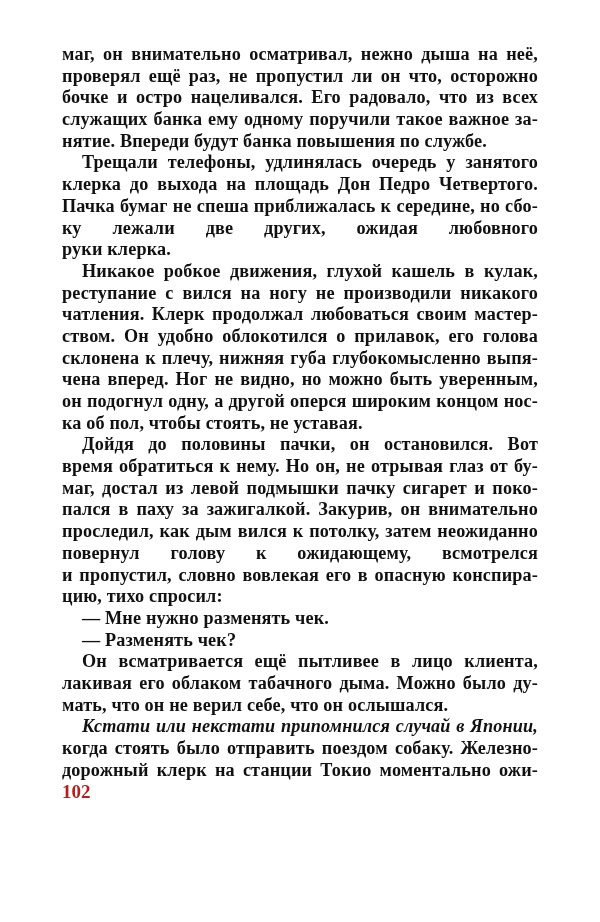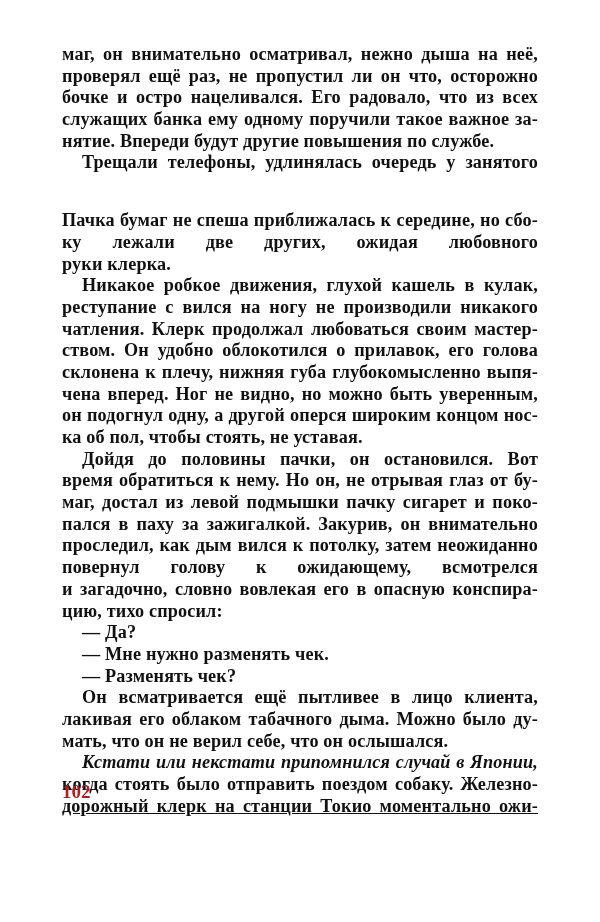--- a/index.html
+++ b/index.html
@@ -65,26 +65,27 @@
 <body>
 
 <div class="page">
   <div class="text-column">
 
     <div>
       <span class="line" style="white-space: normal; overflow: hidden;">маг, он внимательно осматривал, нежно дыша на неё,</span>
       <span class="line" style="white-space: normal; overflow: hidden;">проверял ещё раз, не пропустил ли он что, осторожно</span>
       <span class="line" style="white-space: normal; overflow: hidden;">бочке и остро нацеливался. Его радовало, что из всех</span>
       <span class="line" style="white-space: normal; overflow: hidden;">служащих банка ему одному поручили такое важное за-</span>
-      <span class="line last" style="white-space: normal; overflow: hidden;">нятие. Впереди будут другие повышения по службе.</span>
+      <span class="line last" style="white-space: normal; overflow: hidden;">нятие. Впереди будут банка повышения по службе.</span>
     </div>
 
     <div>
       <span class="line indent" style="white-space: normal; overflow: hidden;">Трещали телефоны, удлинялась очередь у занятого</span>
-      <span class="line" style="white-space: normal; overflow: hidden; margin-top: 36px;">Пачка бумаг не спеша приближалась к середине, но сбо-</span>
+      <span class="line" style="white-space: normal; overflow: hidden;">клерка до выхода на площадь Дон Педро Четвертого.</span>
+      <span class="line" style="white-space: normal; overflow: hidden;">Пачка бумаг не спеша приближалась к середине, но сбо-</span>
       <span class="line" style="white-space: normal; overflow: hidden;">ку лежали две других, ожидая любовного прикосновения</span>
       <span class="line last" style="white-space: normal; overflow: hidden;">руки клерка.</span>
     </div>
 
     <div>
       <span class="line indent" style="white-space: normal; overflow: hidden;">Никакое робкое движения, глухой кашель в кулак, пе-</span>
       <span class="line" style="white-space: normal; overflow: hidden;">реступание с вился на ногу не производили никакого впе-</span>
       <span class="line" style="white-space: normal; overflow: hidden;">чатления. Клерк продолжал любоваться своим мастер-</span>
       <span class="line" style="white-space: normal; overflow: hidden;">ством. Он удобно облокотился о прилавок, его голова</span>
       <span class="line" style="white-space: normal; overflow: hidden;">склонена к плечу, нижняя губа глубокомысленно выпя-</span>
@@ -93,42 +94,39 @@
       <span class="line last" style="white-space: normal; overflow: hidden;">ка об пол, чтобы стоять, не уставая.</span>
     </div>
 
     <div>
       <span class="line indent" style="white-space: normal; overflow: hidden;">Дойдя до половины пачки, он остановился. Вот теперь</span>
       <span class="line" style="white-space: normal; overflow: hidden;">время обратиться к нему. Но он, не отрывая глаз от бу-</span>
       <span class="line" style="white-space: normal; overflow: hidden;">маг, достал из левой подмышки пачку сигарет и поко-</span>
       <span class="line" style="white-space: normal; overflow: hidden;">пался в паху за зажигалкой. Закурив, он внимательно</span>
       <span class="line" style="white-space: normal; overflow: hidden;">проследил, как дым вился к потолку, затем неожиданно</span>
       <span class="line" style="white-space: normal; overflow: hidden;">повернул голову к ожидающему, всмотрелся испытующе</span>
-      <span class="line" style="white-space: normal; overflow: hidden;">и загадочно, словно вовлекая его в опасную конспира-</span>
+      <span class="line" style="white-space: normal; overflow: hidden;">и пропустил, словно вовлекая его в опасную конспира-</span>
       <span class="line last" style="white-space: normal; overflow: hidden;">цию, тихо спросил:</span>
     </div>
 
-    <div>
-      <span class="line dialog" style="white-space: normal; overflow: hidden;">— Да?</span>
-    </div>
     <div>
       <span class="line dialog" style="white-space: normal; overflow: hidden;">— Мне нужно разменять чек.</span>
     </div>
     <div>
       <span class="line dialog" style="white-space: normal; overflow: hidden;">— Разменять чек?</span>
     </div>
 
     <div>
       <span class="line indent" style="white-space: normal; overflow: hidden;">Он всматривается ещё пытливее в лицо клиента, заво-</span>
       <span class="line" style="white-space: normal; overflow: hidden;">лакивая его облаком табачного дыма. Можно было ду-</span>
       <span class="line last" style="white-space: normal; overflow: hidden;">мать, что он не верил себе, что он ослышался.</span>
     </div>
 
     <div>
       <span class="line indent" style="white-space: normal; overflow: hidden; font-style: italic;">Кстати или некстати припомнился случай в Японии,</span>
       <span class="line" style="white-space: normal; overflow: hidden;">когда стоять было отправить поездом собаку. Железно-</span>
-      <span class="line" style="white-space: normal; overflow: hidden; text-decoration: underline;">дорожный клерк на станции Токио моментально ожи-</span>
+      <span class="line" style="white-space: normal; overflow: hidden;">дорожный клерк на станции Токио моментально ожи-</span>
     </div>
 
   </div>
 
   <div class="page-number">102</div>
 </div>
 
 </body></html>

